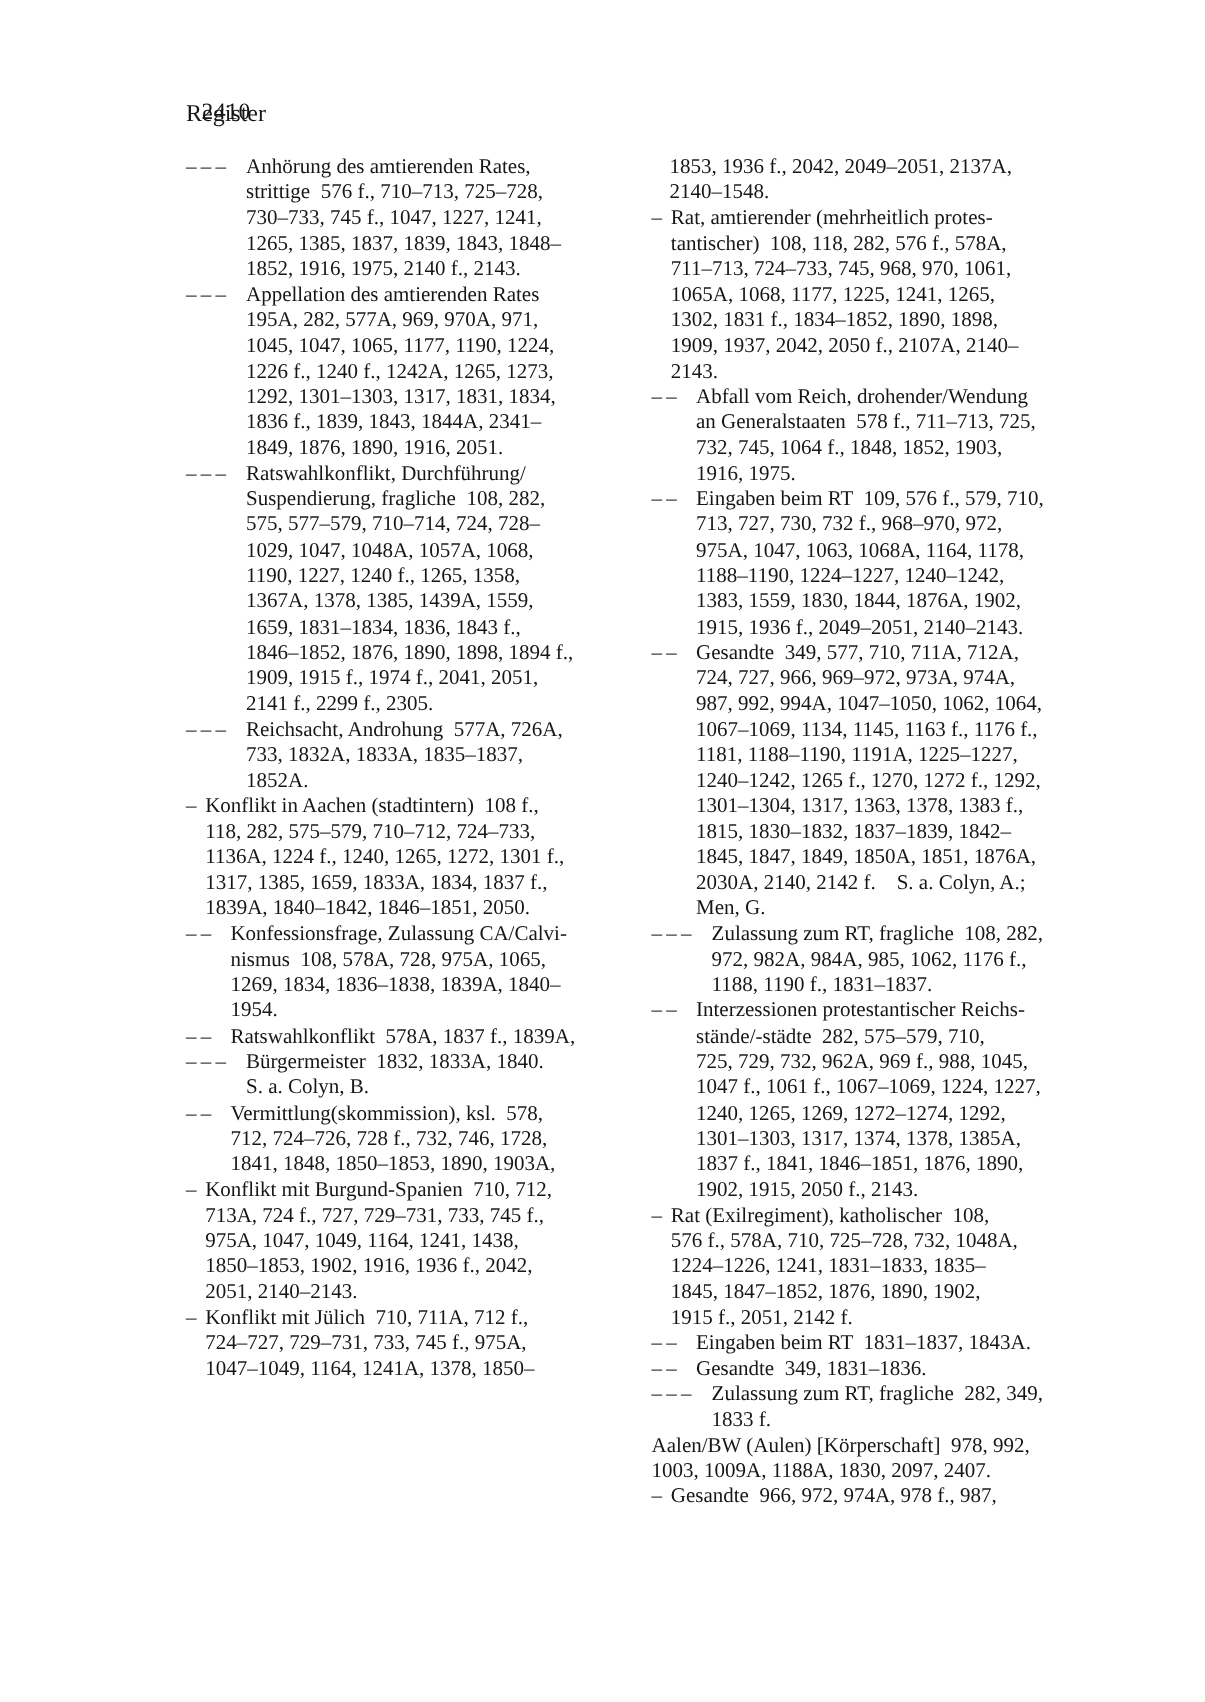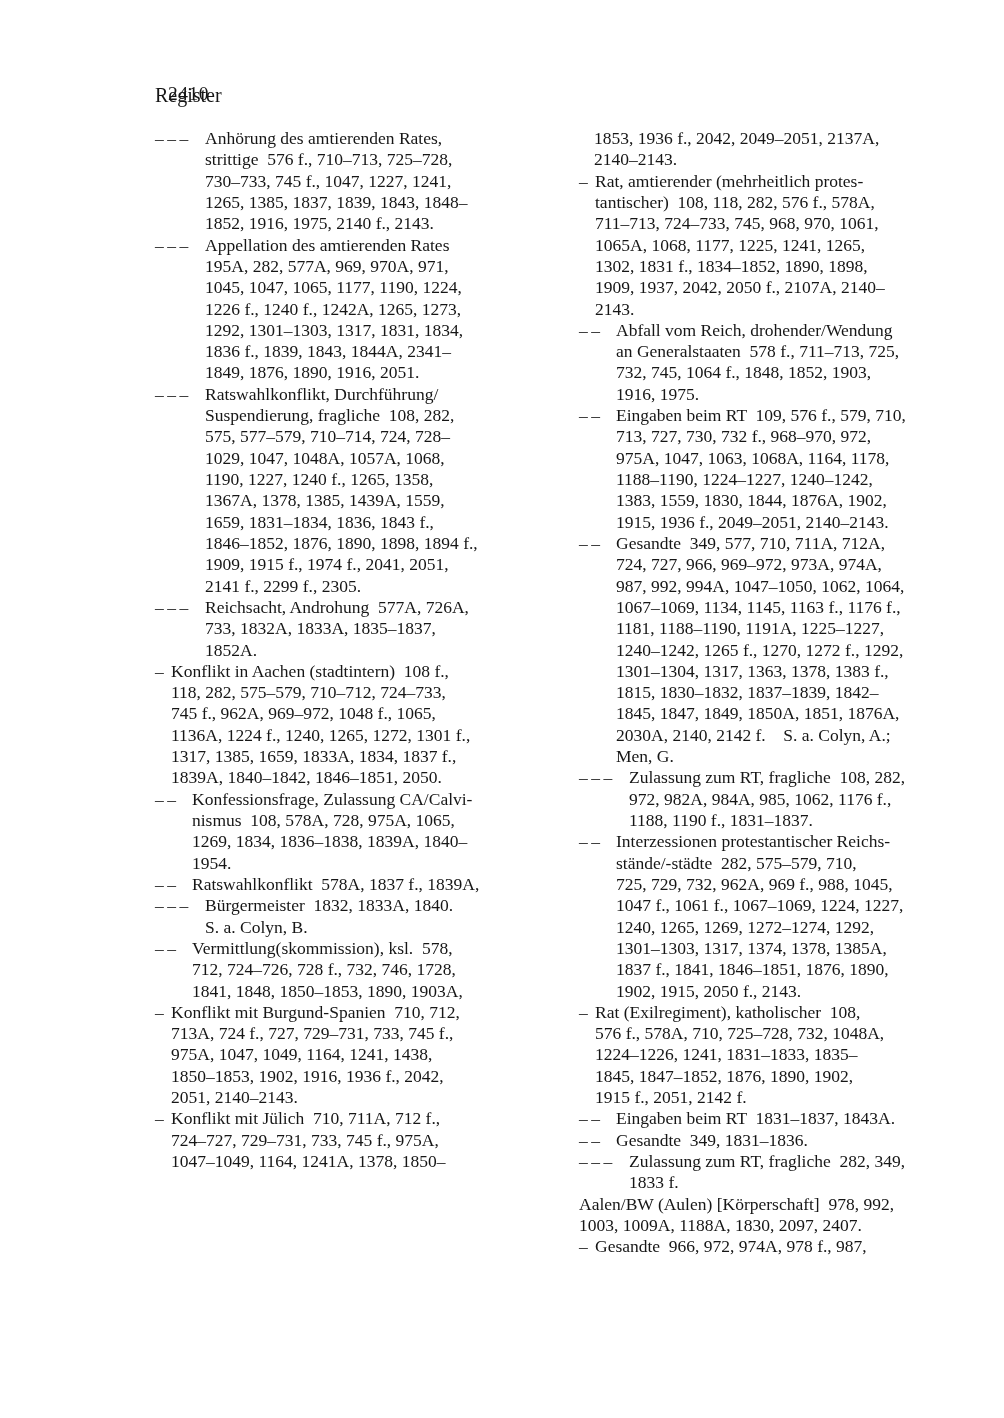--- a/index.html
+++ b/index.html
@@ -9,21 +9,21 @@
     color:#161616;
     -webkit-font-smoothing:antialiased;
   }
   .page { position:relative; box-sizing:border-box; width:1004px; height:1418px; padding:82px 0 0 155px; }
   .hdr { position:relative; width:750px; height:24px; font-size:19.5px; line-height:24px; }
   .pageno { position:absolute; left:0; top:0; letter-spacing:0.5px;margin-left:13px; }
   .runtitle { position:absolute; left:0; top:1px; width:100%; font-size:20px; }
   .cols { display:flex; margin-top:22px; }
   .col { font-size:17.5px; line-height:21.32px; }
   .col-left  { width:353px; margin-right:35px; flex:0 0 auto; }
-  .col-right { width:362px; flex:0 0 auto;margin-left:36px; }
+  .col-right { width:362px; flex:0 0 auto; }
   .entry { display:flex; }
   .prefix { flex:0 0 auto; white-space:pre; letter-spacing:3.5px; }
   .lv0 .prefix    { width:0; }
   .lvcont .prefix { width:15px; }
   .lv1 .prefix { width:16px; }
   .lv2 .prefix { width:37px; }
   .lv3 .prefix { width:50px; }
   .lines { flex:1 1 auto; min-width:0; }
   .line { white-space:pre; }
 </style>
@@ -80,21 +80,20 @@
             <div class="line">Reichsacht, Androhung  577A, 726A,</div>
             <div class="line">733, 1832A, 1833A, 1835–1837,</div>
             <div class="line">1852A.</div>
           </div>
         </div>
         <div class="entry lv1">
           <span class="prefix">–</span>
           <div class="lines">
             <div class="line">Konflikt in Aachen (stadtintern)  108 f.,</div>
             <div class="line">118, 282, 575–579, 710–712, 724–733,</div>
-            <div class="line">745 f., 962A, 969–972, 1048 f., 1065,</div>
             <div class="line">1136A, 1224 f., 1240, 1265, 1272, 1301 f.,</div>
             <div class="line">1317, 1385, 1659, 1833A, 1834, 1837 f.,</div>
             <div class="line">1839A, 1840–1842, 1846–1851, 2050.</div>
           </div>
         </div>
         <div class="entry lv2">
           <span class="prefix">––</span>
           <div class="lines">
             <div class="line">Konfessionsfrage, Zulassung CA/Calvi-</div>
             <div class="line">nismus  108, 578A, 728, 975A, 1065,</div>
@@ -140,21 +139,21 @@
             <div class="line">724–727, 729–731, 733, 745 f., 975A,</div>
             <div class="line">1047–1049, 1164, 1241A, 1378, 1850–</div>
           </div>
         </div>
       </div>
     <div class="col col-right" id="col-right">
         <div class="entry lvcont">
           <span class="prefix"></span>
           <div class="lines">
             <div class="line">1853, 1936 f., 2042, 2049–2051, 2137A,</div>
-            <div class="line">2140–2143.</div>
+            <div class="line">2140–1548.</div>
           </div>
         </div>
         <div class="entry lv1">
           <span class="prefix">–</span>
           <div class="lines">
             <div class="line">Rat, amtierender (mehrheitlich protes-</div>
             <div class="line">tantischer)  108, 118, 282, 576 f., 578A,</div>
             <div class="line">711–713, 724–733, 745, 968, 970, 1061,</div>
             <div class="line">1065A, 1068, 1177, 1225, 1241, 1265,</div>
             <div class="line">1302, 1831 f., 1834–1852, 1890, 1898,</div>

